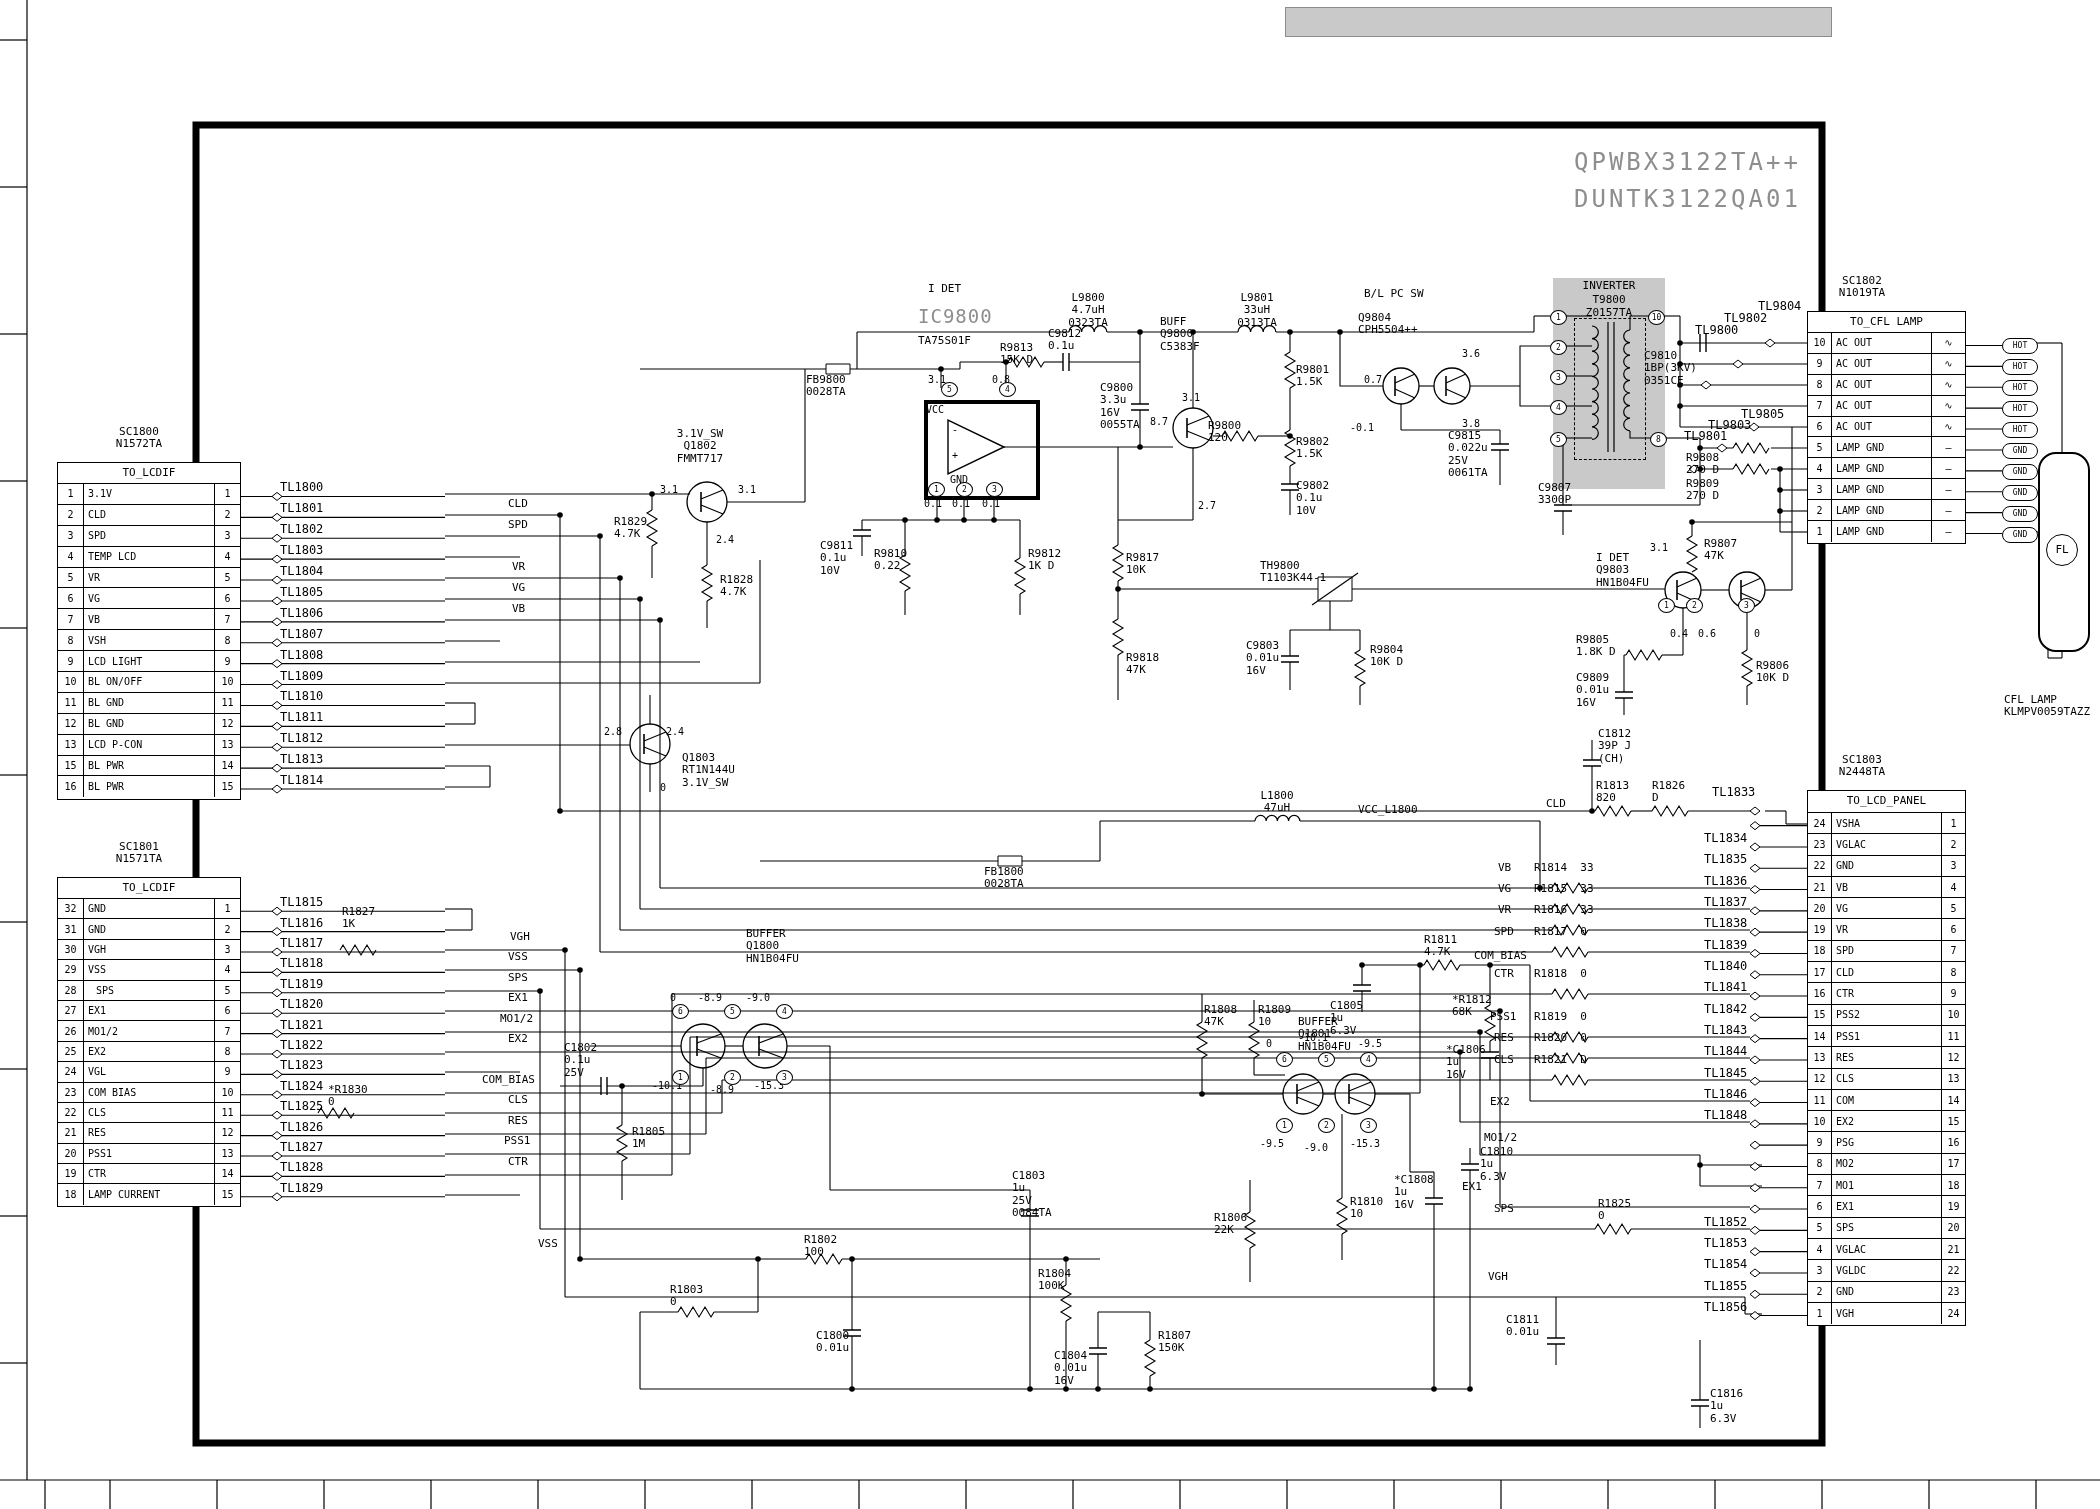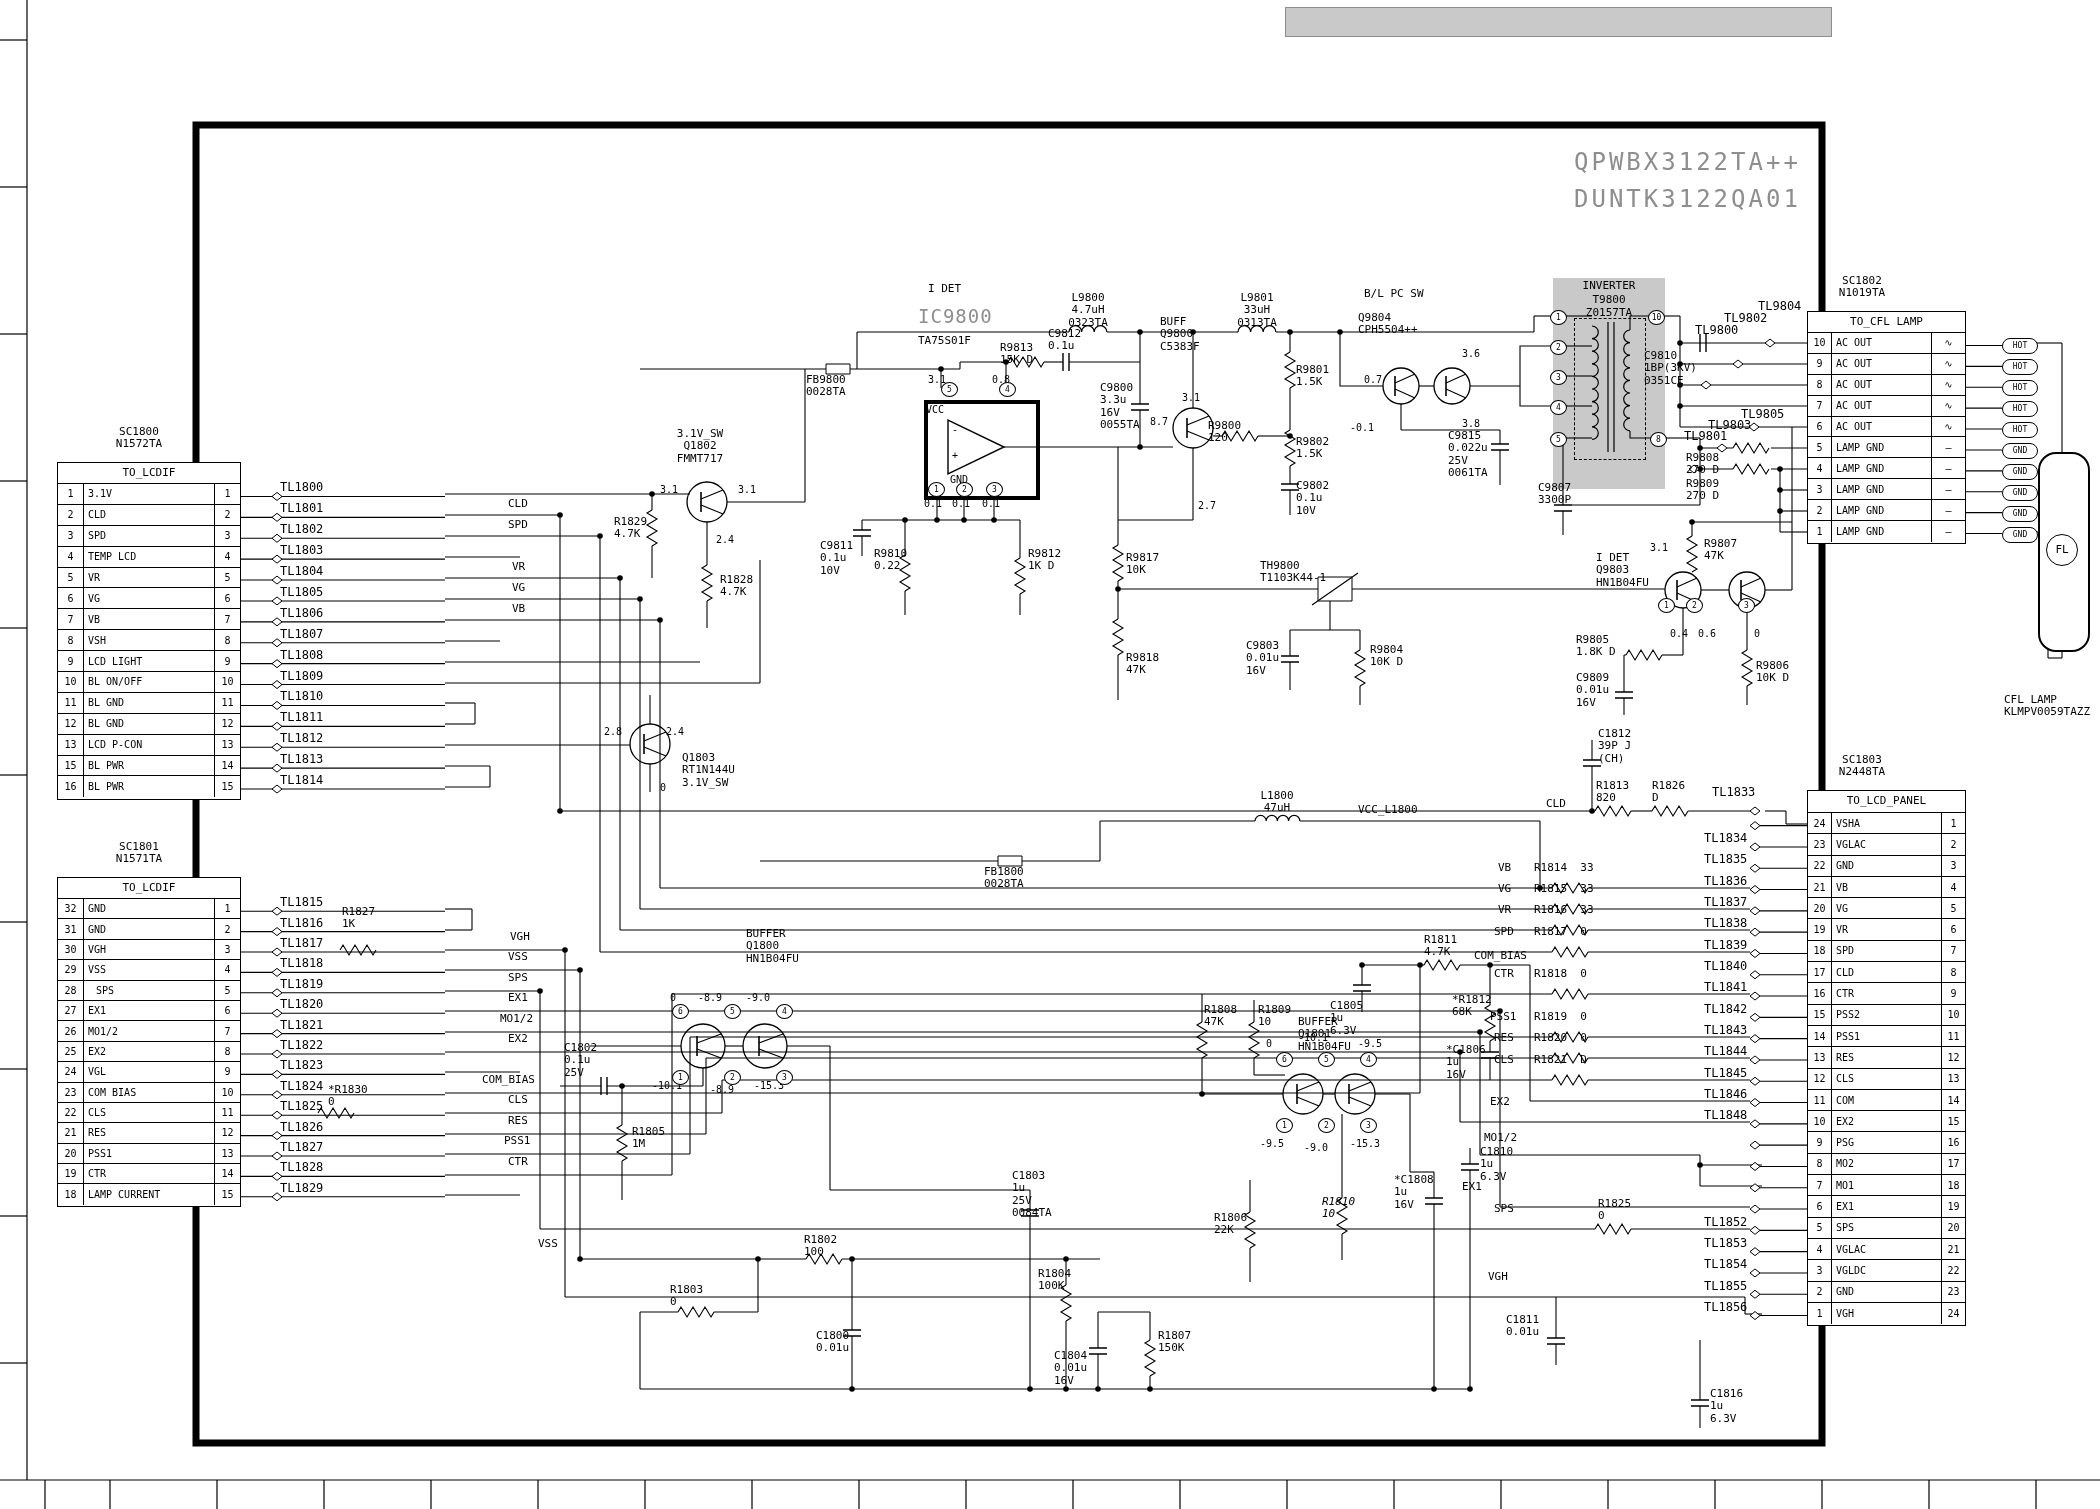--- a/index.html
+++ b/index.html
@@ -1171,21 +1171,21 @@
     <div class="lbl" style="left: 632px; top: 1126px;">R1805
 1M</div>
     <div class="lbl" style="left: 328px; top: 1084px;">*R1830
 0</div>
     <div class="lbl" style="left: 1012px; top: 1170px;">C1803
 1u
 25V
 0084TA</div>
     <div class="lbl" style="left: 1214px; top: 1212px;">R1806
 22K</div>
-    <div class="lbl" style="left: 1322px; top: 1196px; font-style: italic;">R1810
+    <div class="lbl" style="left: 1350px; top: 1196px;">R1810
 10</div>
     <div class="lbl" style="left: 1394px; top: 1174px;">*C1808
 1u
 16V</div>
     <div class="lbl" style="left: 1480px; top: 1146px;">C1810
 1u
 6.3V</div>
     <div class="lbl" style="left: 1598px; top: 1198px;">R1825
 0</div>
     <div class="lbl" style="left: 1506px; top: 1314px;">C1811

